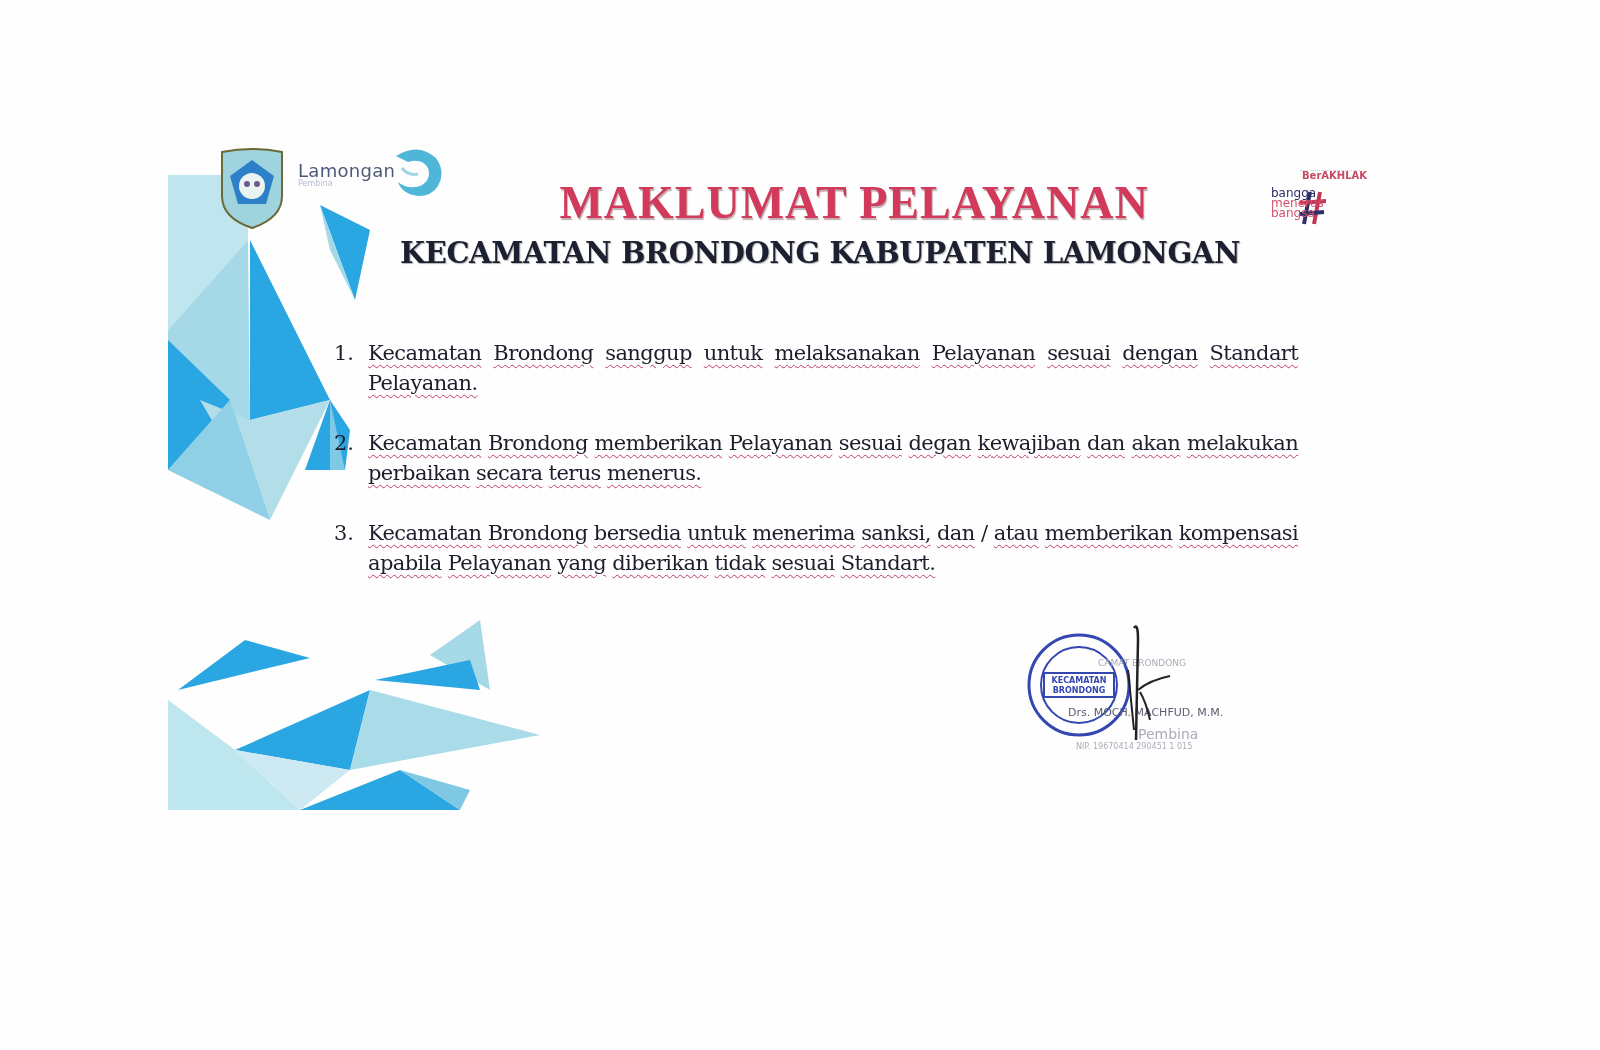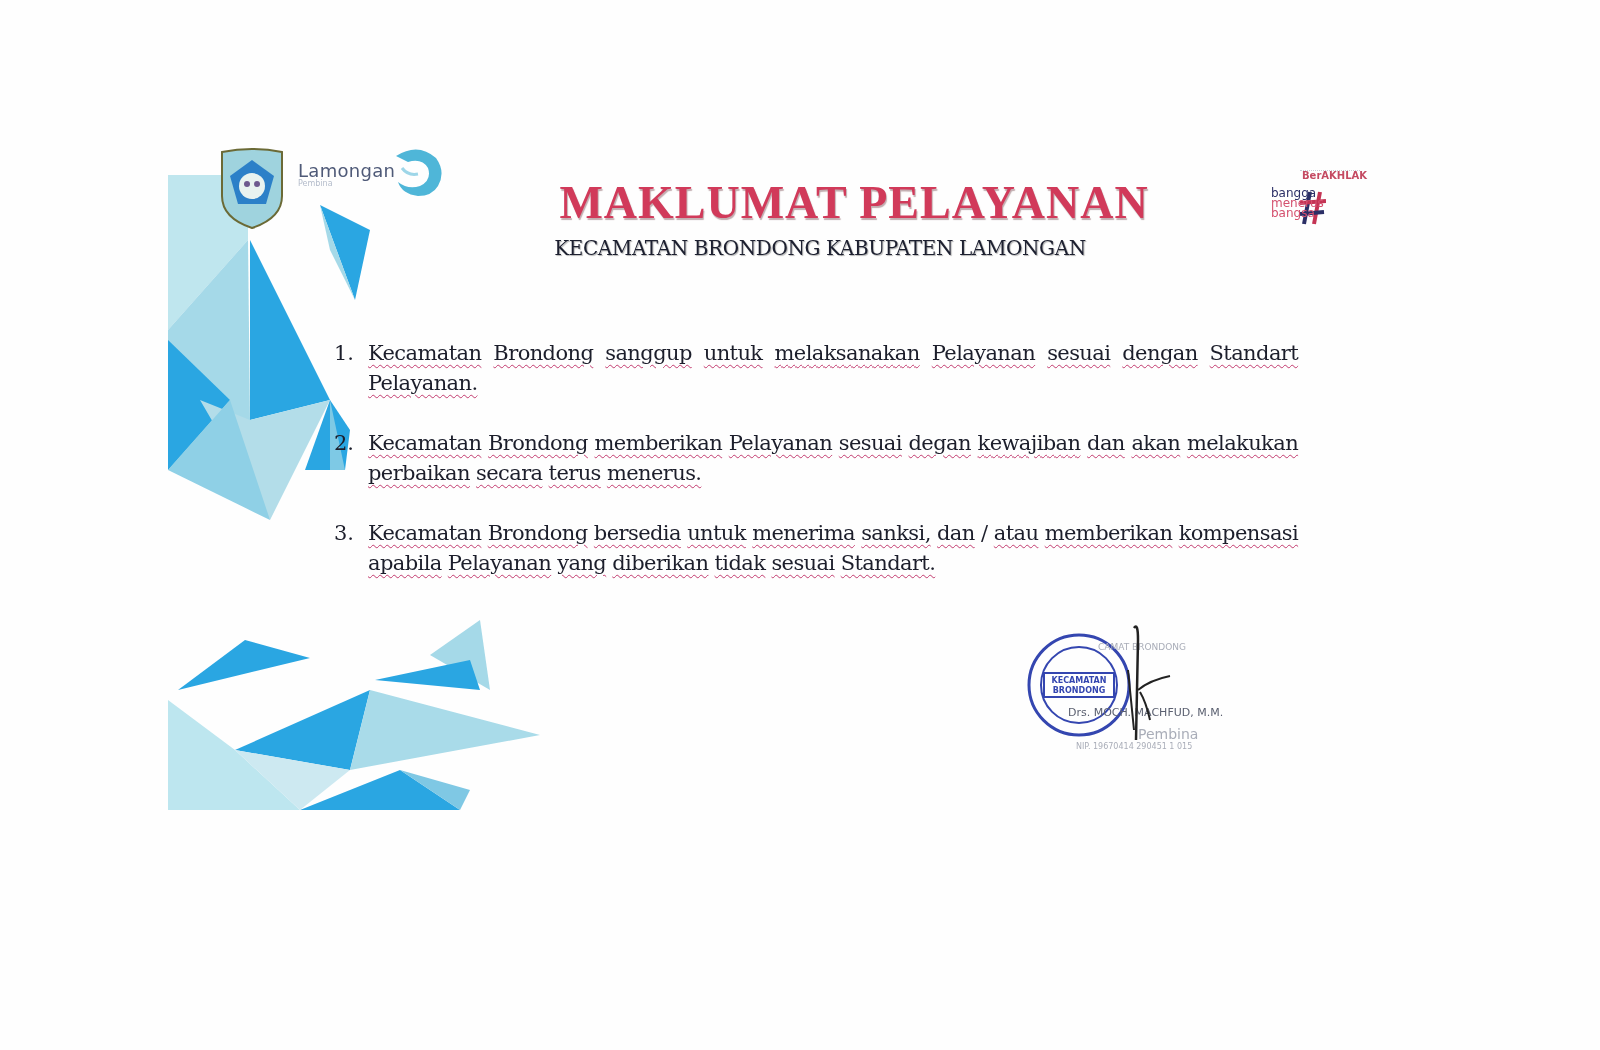--- a/index.html
+++ b/index.html
@@ -22,35 +22,35 @@
   .bmb div:nth-child(1){ color:#2b2f66; }
   .bmb div:nth-child(2){ color:#d4506e; }
   .bmb div:nth-child(3){ color:#d4506e; }
   .title {
     position:absolute; left:494px; top:176px; width:720px; text-align:center;
     font-family:Liberation Serif, serif; font-weight:bold; font-size:46px; color:#d13a5a;
     letter-spacing:1px; text-shadow:1px 2px 1px rgba(80,20,30,0.35);
   }
   .subtitle {
     position:absolute; left:340px; top:236px; width:960px; text-align:center;
-    font-family:"DejaVu Serif", serif; font-weight:normal; font-size:20px; color:#1d2030;
+    font-family:"DejaVu Serif", serif; font-weight:bold; font-size:29px; color:#1d2030;
     letter-spacing:-0.4px; text-shadow:1px 1px 1px rgba(0,0,0,0.3);
   }
   .list { position:absolute; left:334px; top:338px; width:964px; }
   .item { display:flex; margin-bottom:30px; }
   .num { width:34px; flex:none; font-family:"DejaVu Serif", serif; font-size:21px; color:#1c1e2b; line-height:30px; }
   .txt {
     flex:1; font-family:"DejaVu Serif", serif; font-size:21px; color:#1c1e2b; line-height:30px;
     text-align:justify; text-align-last:auto; letter-spacing:-0.6px;
   }
   .txt span.w { text-decoration:underline wavy #c23a6e; text-decoration-thickness:1px; text-underline-offset:4px; }
   .stamp { position:absolute; left:1024px; top:630px; width:110px; height:110px; }
   .signature { position:absolute; left:1110px; top:620px; width:70px; height:130px; }
   .sig-block { position:absolute; left:1068px; top:640px; font-family:"DejaVu Sans", sans-serif; color:#a9adb8; }
-  .sig-office { position:absolute; left:30px; top:2px; font-size:9px; white-space:nowrap;text-align:right; }
+  .sig-office { position:absolute; left:30px; top:18px; font-size:9px; white-space:nowrap;text-align:right; }
   .sig-name { position:absolute; left:0px; top:66px; font-size:11px; color:#5b6070; white-space:nowrap; }
   .sig-rank { position:absolute; left:70px; top:86px; font-size:14px; white-space:nowrap; }
   .sig-nip { position:absolute; left:8px; top:102px; font-size:8px; white-space:nowrap; }
 </style>
 </head>
 <body>
 
 <div class="sheet">
 
   <svg class="bg-art" viewBox="0 0 1600 1050">

